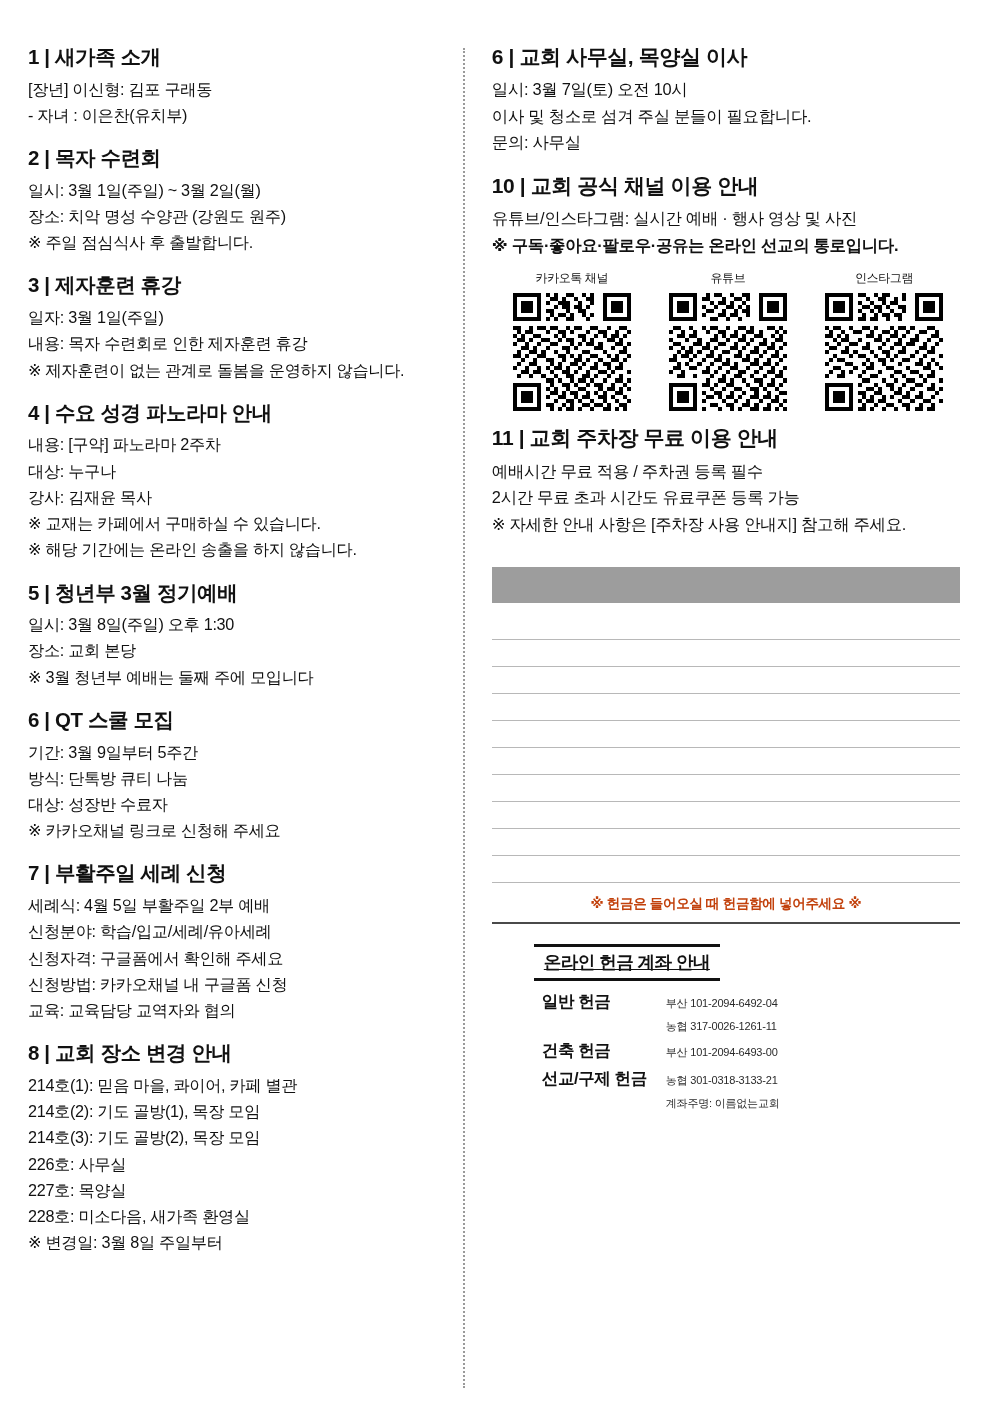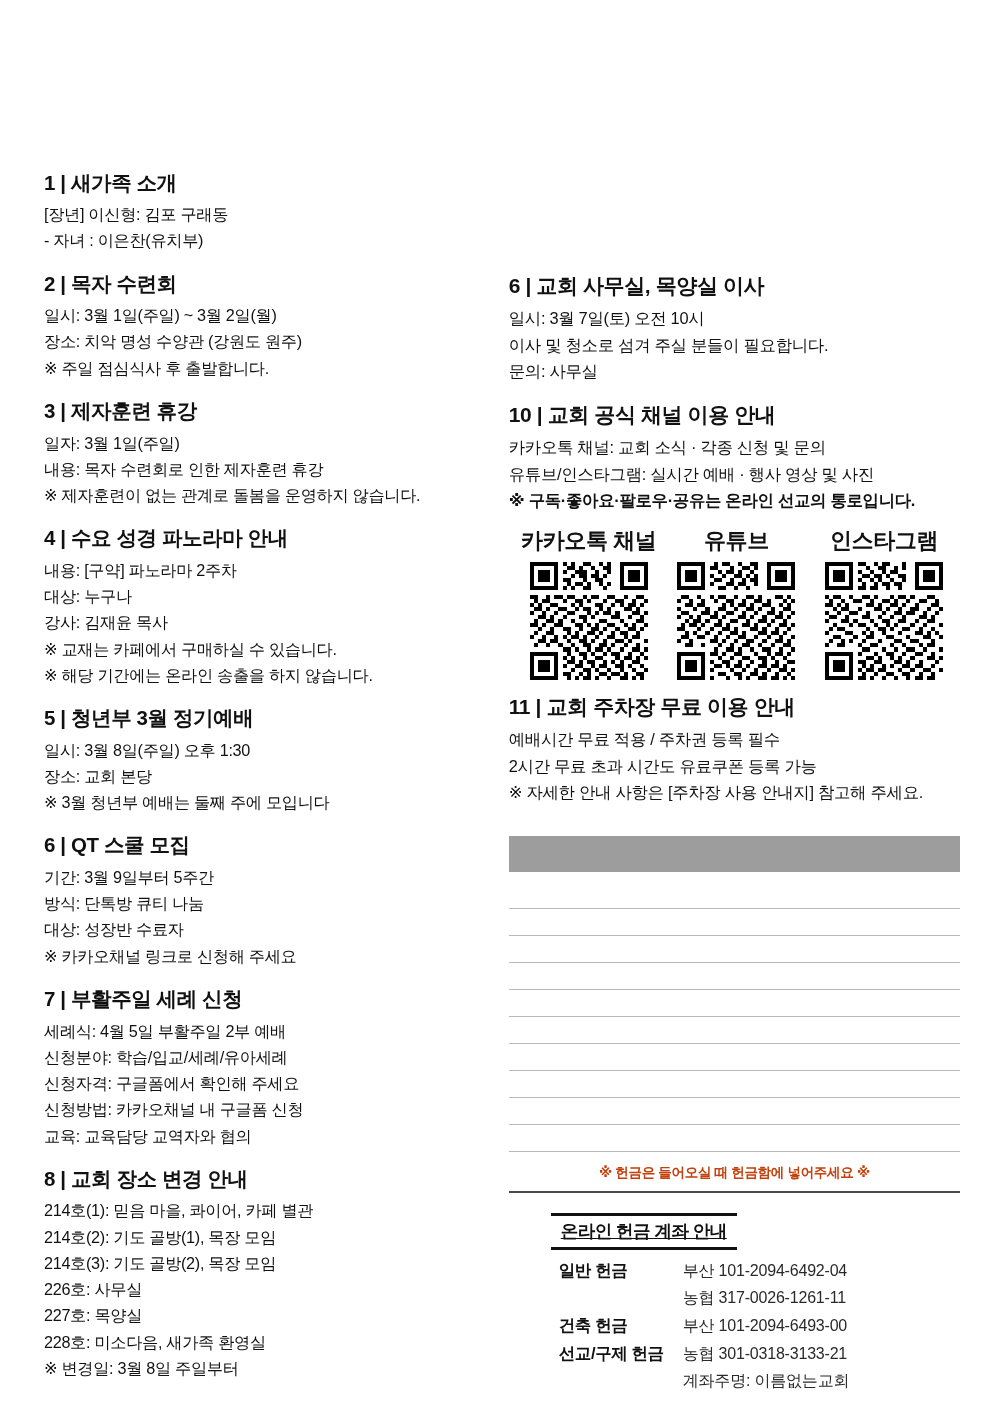--- a/index.html
+++ b/index.html
@@ -13,24 +13,23 @@
     font-family: "Liberation Sans", "DejaVu Sans", sans-serif;
     color: #111111;
     position: relative;
     overflow: hidden;
   }
   .page {
     position: relative;
     width: 1000px;
     height: 1418px;
     box-sizing: border-box;
-    padding: 44px 40px 20px 44px;
+    padding: 44px 40px 20px 28px;
     display: flex;
-    gap: 8px;
-    align-items: flex-end;
+    gap: 0;
   }
   .col {
     box-sizing: border-box;
   }
   .col-left {
     width: 440px;
     padding-right: 18px;
   }
   .divider {
     width: 1px;
@@ -76,22 +75,22 @@
     display: flex;
     justify-content: space-between;
     margin-top: 12px;
     padding: 0 6px 0 10px;
   }
   .qr-item {
     text-align: center;
     width: 140px;
   }
   .qr-label {
-    font-size: 22px;
-    font-weight: bold;
+    font-size: 12px;
+    font-weight: normal;
     letter-spacing: -0.4px;
     margin-bottom: 6px;
   }
   .qr-box {
     width: 118px;
     height: 118px;
     margin: 0 auto;
     background: #ffffff;
     position: relative;
   }
@@ -151,21 +150,21 @@
   }
   .acct-label {
     width: 132px;
     font-size: 16.5px;
     font-weight: bold;
     letter-spacing: -0.4px;
     padding-left: 8px;
     box-sizing: border-box;
   }
   .acct-value {
-    font-size: 16px;
+    font-size: 11px;
     letter-spacing: -0.2px;
     color: #2a2a2a;
   }
   .acct-row.sub .acct-label { visibility: hidden; }
   .acct-row.holder {
     margin-top: 4px;
   }
   .acct-row.holder .acct-label { visibility: hidden; }
 </style>
 </head>
@@ -247,21 +246,20 @@
 
     <div class="sec sec-right">
       <div class="sec-title">6 | 교회 사무실, 목양실 이사</div>
       <div class="line">일시: 3월 7일(토) 오전 10시</div>
       <div class="line">이사 및 청소로 섬겨 주실 분들이 필요합니다.</div>
       <div class="line">문의: 사무실</div>
     </div>
 
     <div class="sec sec-right" style="margin-bottom:10px;">
       <div class="sec-title" style="margin-top:14px;">10 | 교회 공식 채널 이용 안내</div>
-      <div class="line">카카오톡 채널: 교회 소식 · 각종 신청 및 문의</div>
       <div class="line">유튜브/인스타그램: 실시간 예배 · 행사 영상 및 사진</div>
       <div class="line bold">※ 구독·좋아요·팔로우·공유는 온라인 선교의 통로입니다.</div>
 
       <div class="qr-row">
         <div class="qr-item">
           <div class="qr-label">카카오톡 채널</div>
           <div class="qr-box">
             <svg viewBox="0 0 29 29" width="118" height="118" shape-rendering="crispEdges">
               <rect width="29" height="29" fill="#fff"></rect>
               <g fill="#000">

